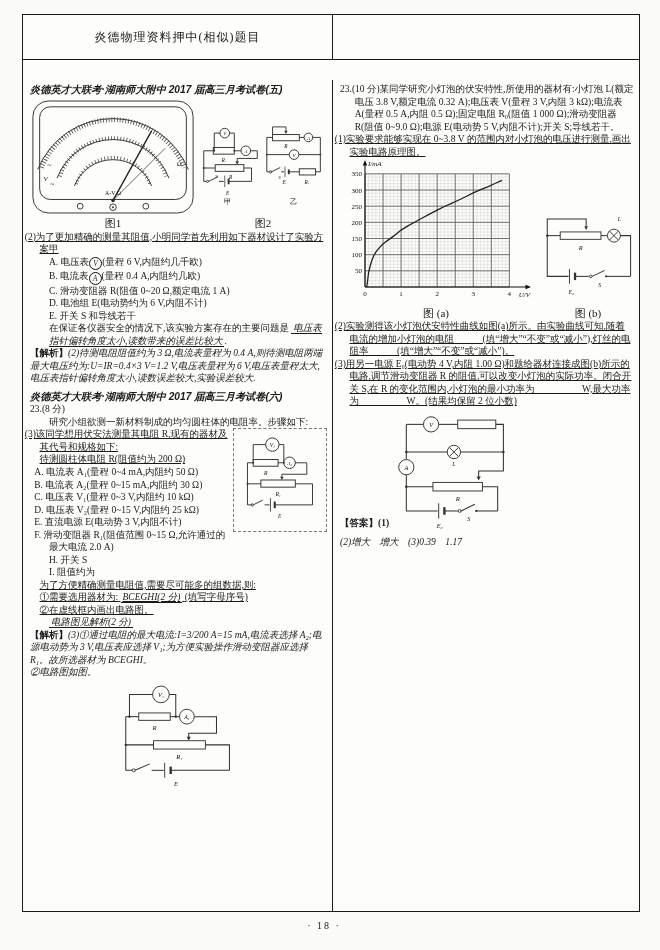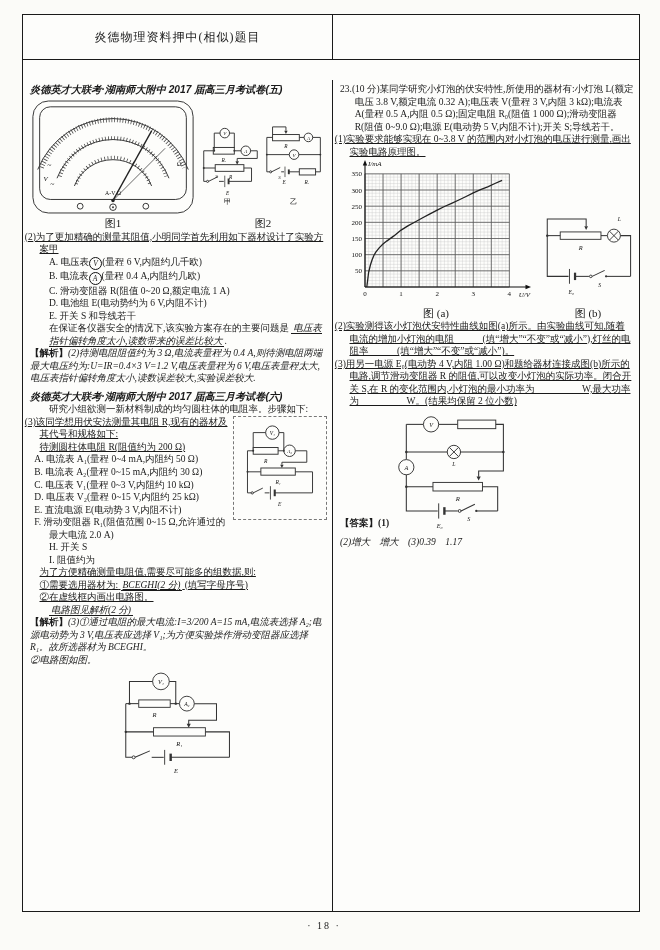--- a/index.html
+++ b/index.html
@@ -161,20 +161,21 @@
       <div class="t ind2"><span>A. 电压表</span><span class="circ">V</span><span>(量程 6 V,内阻约几千欧)</span></div>
       <div class="t ind2"><span>B. 电流表</span><span class="circ">A</span><span>(量程 0.4 A,内阻约几欧)</span></div>
       <div class="t ind2">C. 滑动变阻器 R(阻值 0~20 Ω,额定电流 1 A)</div>
       <div class="t ind2">D. 电池组 E(电动势约为 6 V,内阻不计)</div>
       <div class="t ind2">E. 开关 S 和导线若干</div>
       <div class="t ind2"><span>在保证各仪器安全的情况下,该实验方案存在的主要问题是</span>
         <span class="ans">电压表指针偏转角度太小,读数带来的误差比较大</span><span>.</span></div>
       <div class="t jx"><b>【解析】</b><span>(2)待测电阻阻值约为 3 Ω,电流表量程为 0.4 A,则待测电阻两端最大电压约为:U=IR=0.4×3 V=1.2 V,电压表量程为 6 V,电压表量程太大,电压表指针偏转角度太小,读数误差较大,实验误差较大.</span></div>
 
       <div class="bh" style="margin-top:5px;">炎德英才大联考·湖南师大附中 2017 届高三月考试卷(六)</div>
+      <div class="t">23.(8 分)</div>
       <div class="t ti2">研究小组欲测一新材料制成的均匀圆柱体的电阻率。步骤如下:</div>
 
       <div class="dashbox">
         <svg width="88" height="96" viewBox="0 0 92 100">
           <circle class="mc" cx="38" cy="13" r="7"></circle>
           <text x="38" y="15.6" font-size="5.6" font-style="italic" text-anchor="middle" class="lbl">V₁</text>
           <polyline class="wire" points="31,13 18,13 18,32"></polyline>
           <polyline class="wire" points="45,13 50,13 50,32"></polyline>
           <polyline class="wire" points="12,32 18,32"></polyline>
           <rect class="box" x="18" y="28.6" width="26" height="7"></rect>

